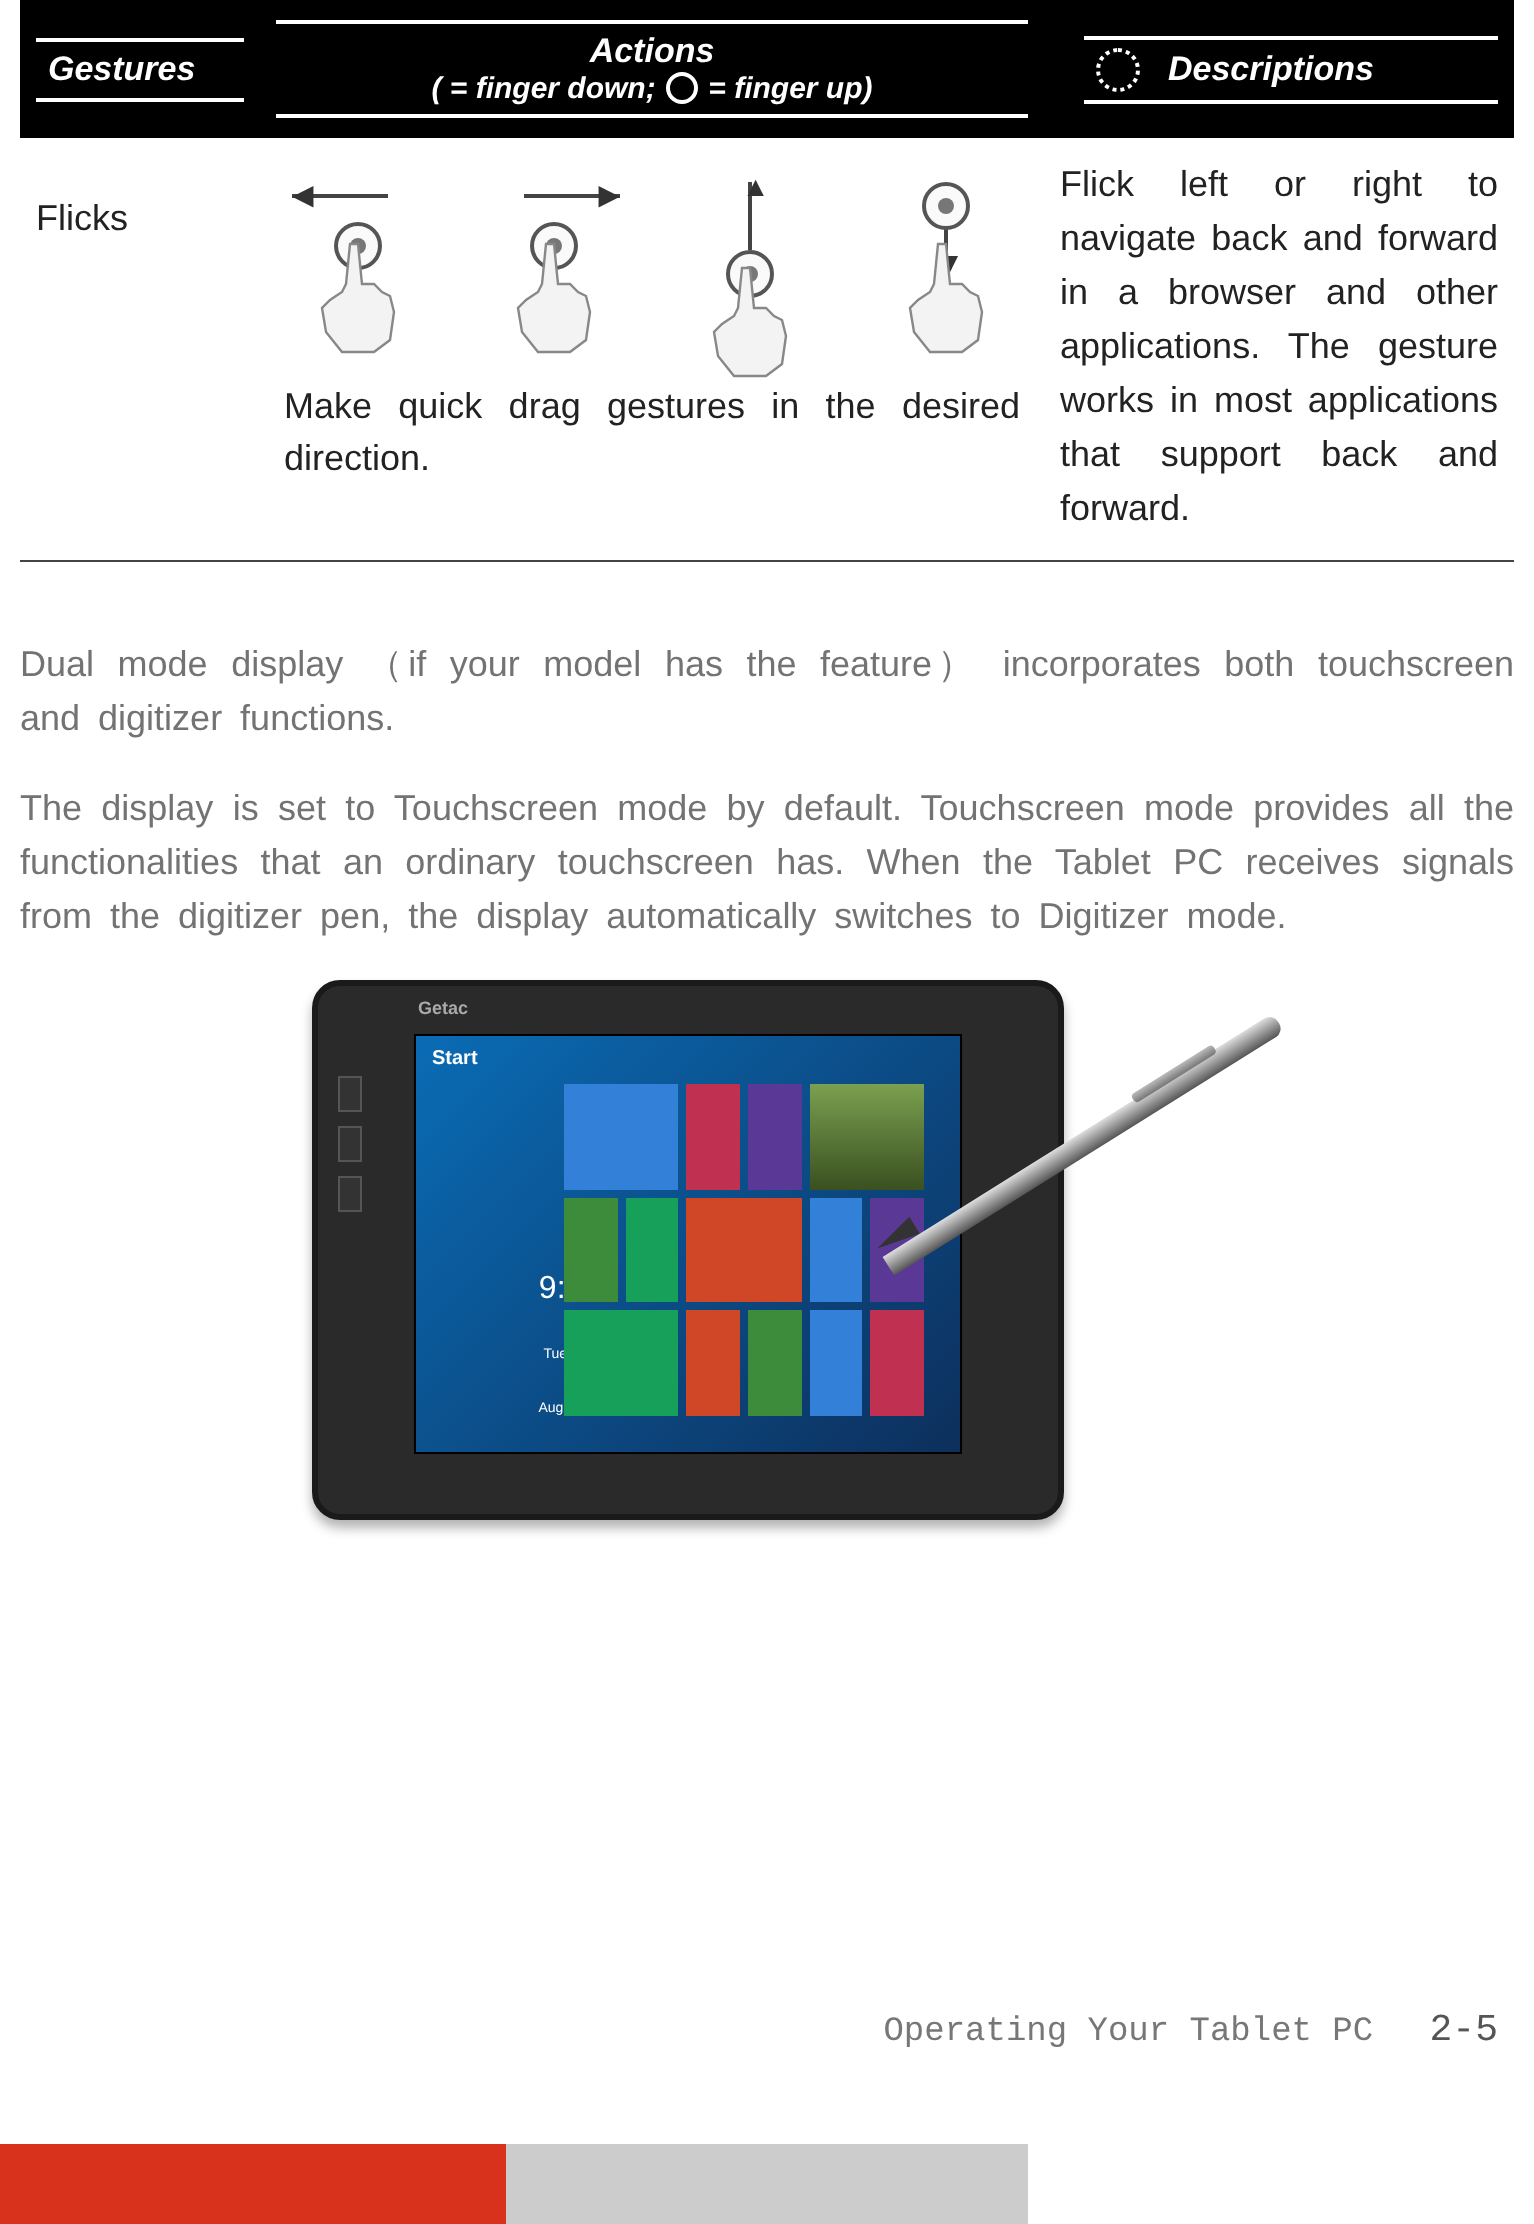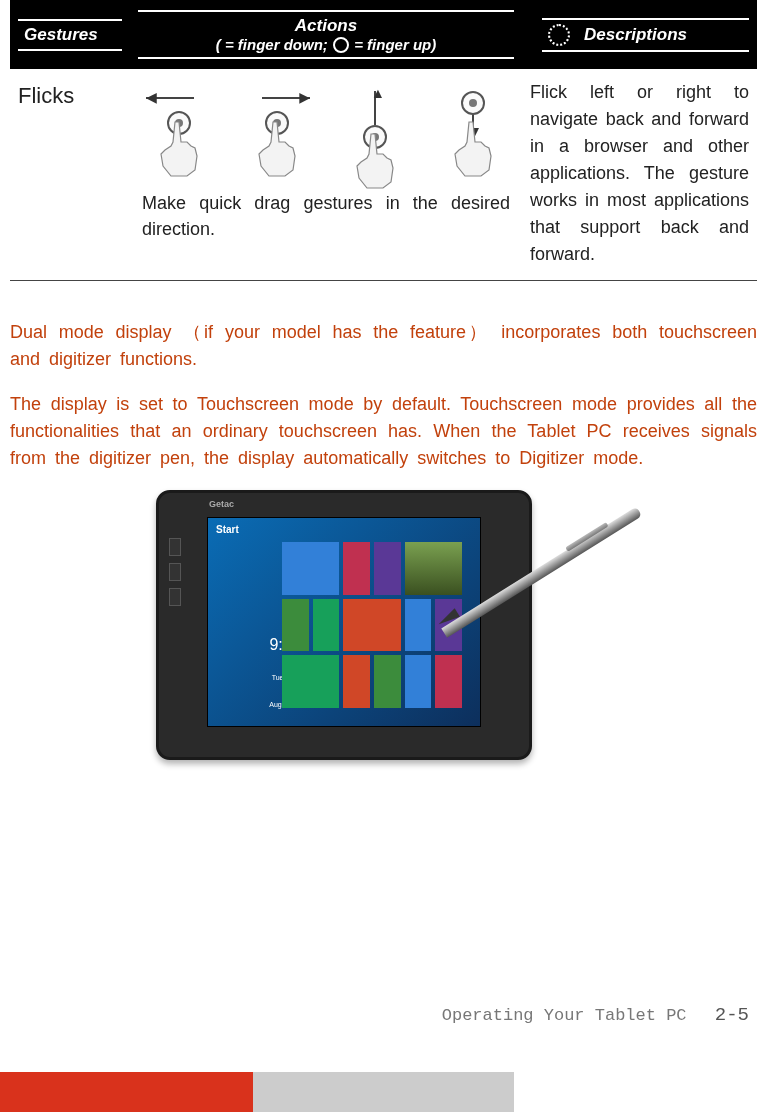--- a/index.html
+++ b/index.html
@@ -7,40 +7,40 @@
     .page { padding: 0 10px; }
     table { width: 100%; border-collapse: collapse; margin-bottom: 38px; }
     th { background: #000000; color: #fff; font-weight: bold; font-size: 17px; padding: 10px 8px; position: relative; font-style: italic; }
     th .inner { border-top: 2px solid #fff; border-bottom: 2px solid #fff; padding: 4px 0; }
     th.col-gestures { width: 120px; text-align: left; }
     th.col-gestures .inner { padding-left: 6px; }
     th.col-actions { width: 380px; text-align: center; }
     th.col-desc { text-align: left; padding-left: 20px; }
     th.col-desc .inner { display: flex; align-items: center; gap: 14px; padding-left: 6px;}
     td { border-bottom: 1.5px solid #444; padding: 10px 8px 12px 8px; vertical-align: top; font-size: 18px; color: #222; }
-    td.gesture-cell { font-size: 22px; padding-top: 14px; margin-left: 41px; }
+    td.gesture-cell { font-size: 18px; padding-top: 30px; margin-left: 41px; }
     td.action-cell { text-align: left; }
     .hands-row { display: flex; justify-content: space-around; align-items: flex-end; padding: 6px 0 10px 0; gap: 16px; }
     .hand-fig { width: 82px; height: 95px; position: relative; }
     .arrow { position: absolute; top: 4px; font-size: 14px; color: #333; }
     .arrow.left { left: 8px; }
     .arrow.right { right: 8px; }
     .arrow.up { left: 45%; top: 0; }
     .arrow-line { position: absolute; background: #444; }
     .arrow-h { width: 48px; height: 2px; }
     .arrow-v { width: 2px; height: 34px; }
     .circle-dot { width: 24px; height: 24px; border: 2px solid #555; border-radius: 50%; position: absolute; top: 26px; left: 29px; background: #fafafa; display:flex; align-items:center; justify-content:center;}
     .inner-dot { width: 8px; height: 8px; background: #777; border-radius: 50%; }
     .hand-svg { position:absolute; bottom:-2px; left:10px; width:62px; height:66px; }
     .action-caption { text-align: justify; text-align-last: left; font-size: 18px; color: #222; line-height: 1.45; padding: 0 4px; word-spacing: 3px; }
     .desc-cell { text-align: justify; text-align-last: left; font-size: 18px; color: #222; line-height: 1.5; word-spacing: 2px; }
     .dotted-circle { width: 22px; height: 22px; border: 2px dotted #fff; border-radius: 50%; display: inline-block; flex-shrink:0;}
     .open-circle { display:inline-block; width:16px; height:16px; border:2.5px solid #fff; border-radius:50%; vertical-align:-3px; margin:0 1px;}
     h2 { font-size: 30px; font-weight: bold; margin: 0 0 20px 0; letter-spacing: 0.3px; }
-    p.body { font-size: 18px; line-height: 1.5; text-align: justify; color: #c2410c; margin-bottom: 18px; word-spacing: 4px; }
+    p.body { font-size: 18px; line-height: 1.5; text-align: justify; color: #737373; margin-bottom: 18px; word-spacing: 4px; }
     .tablet-figure { display: flex; justify-content: center; margin: 10px 0 24px 0; }
     .tablet-wrap { width: 455px; height: 285px; position: relative; }
     .tablet-body { width: 376px; height: 270px; background: #2a2a2a; border-radius: 14px; position: relative; box-shadow: 0 4px 6px rgba(0,0,0,0.3); border: 3px solid #1a1a1a; }
     .tablet-screen { position: absolute; top: 24px; left: 48px; right: 48px; bottom: 30px; background: linear-gradient(135deg,#0a6cb5 0%,#0d2f5c 100%); border: 1px solid #000; }
     .tiles { position: absolute; top: 24px; left: 74px; right: 18px; bottom: 18px; display: grid; grid-template-columns: repeat(6, 1fr); grid-template-rows: repeat(3, 1fr); gap: 4px; }
     .tile { background: #38a4d0; }
     .tile.wide { grid-column: span 2; }
     .tile.c1 { background: #3c8c3c; }
     .tile.c2 { background: #d04727; }
     .tile.c3 { background: #5a3896; }

